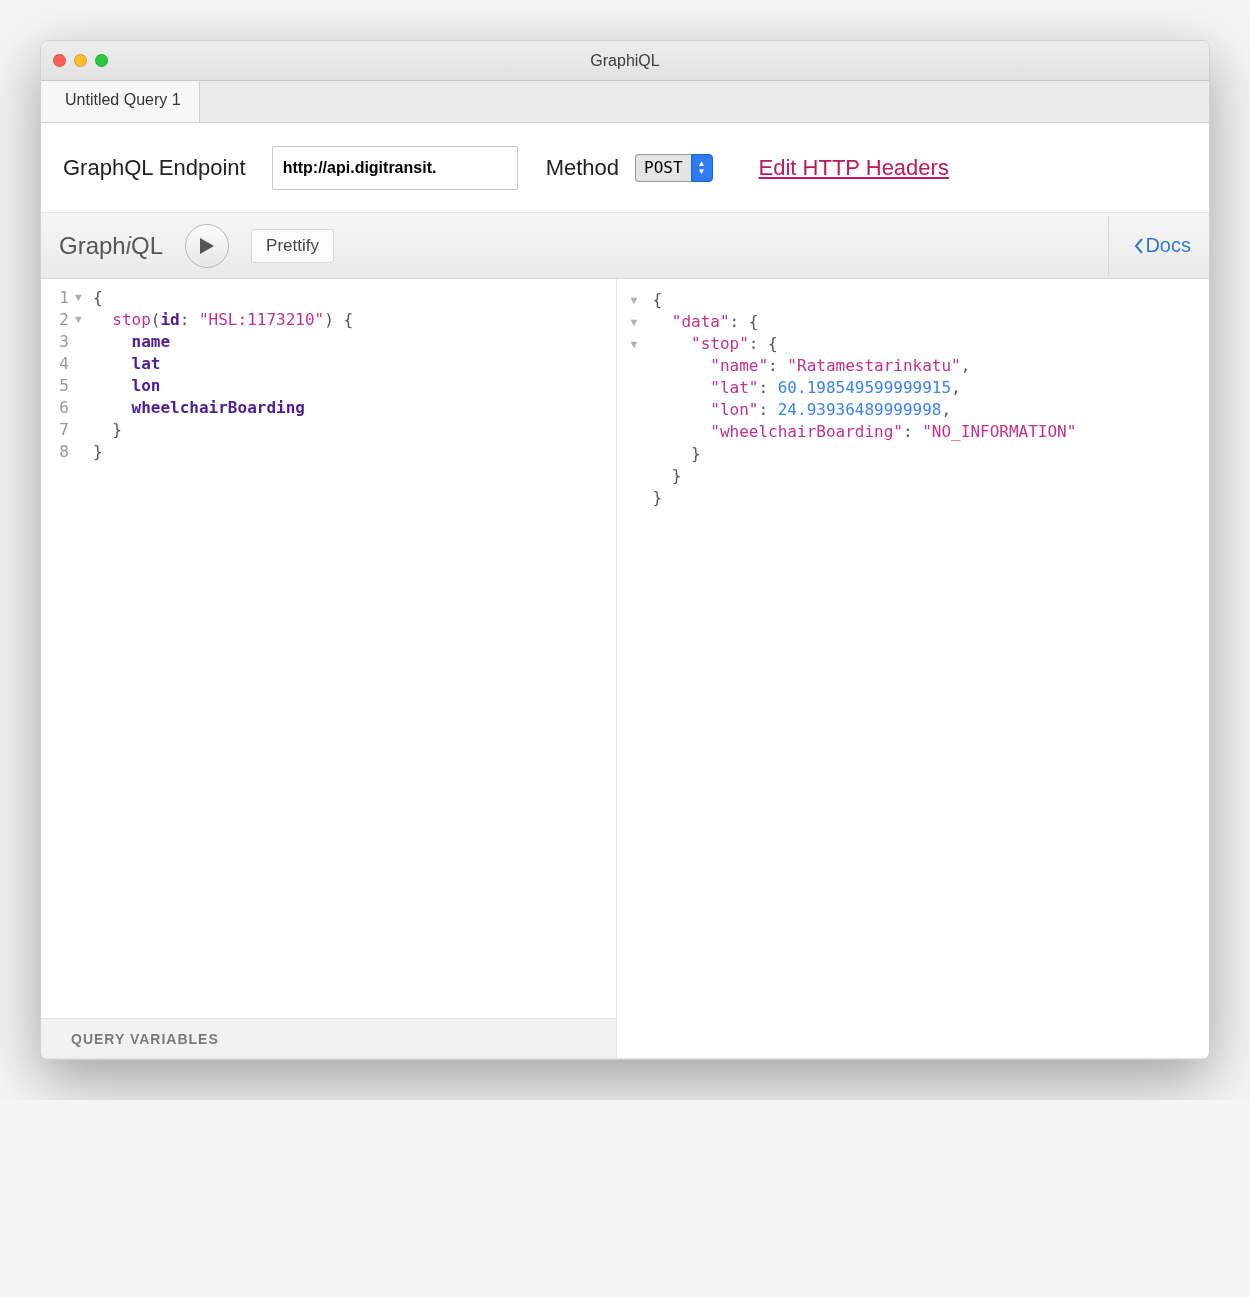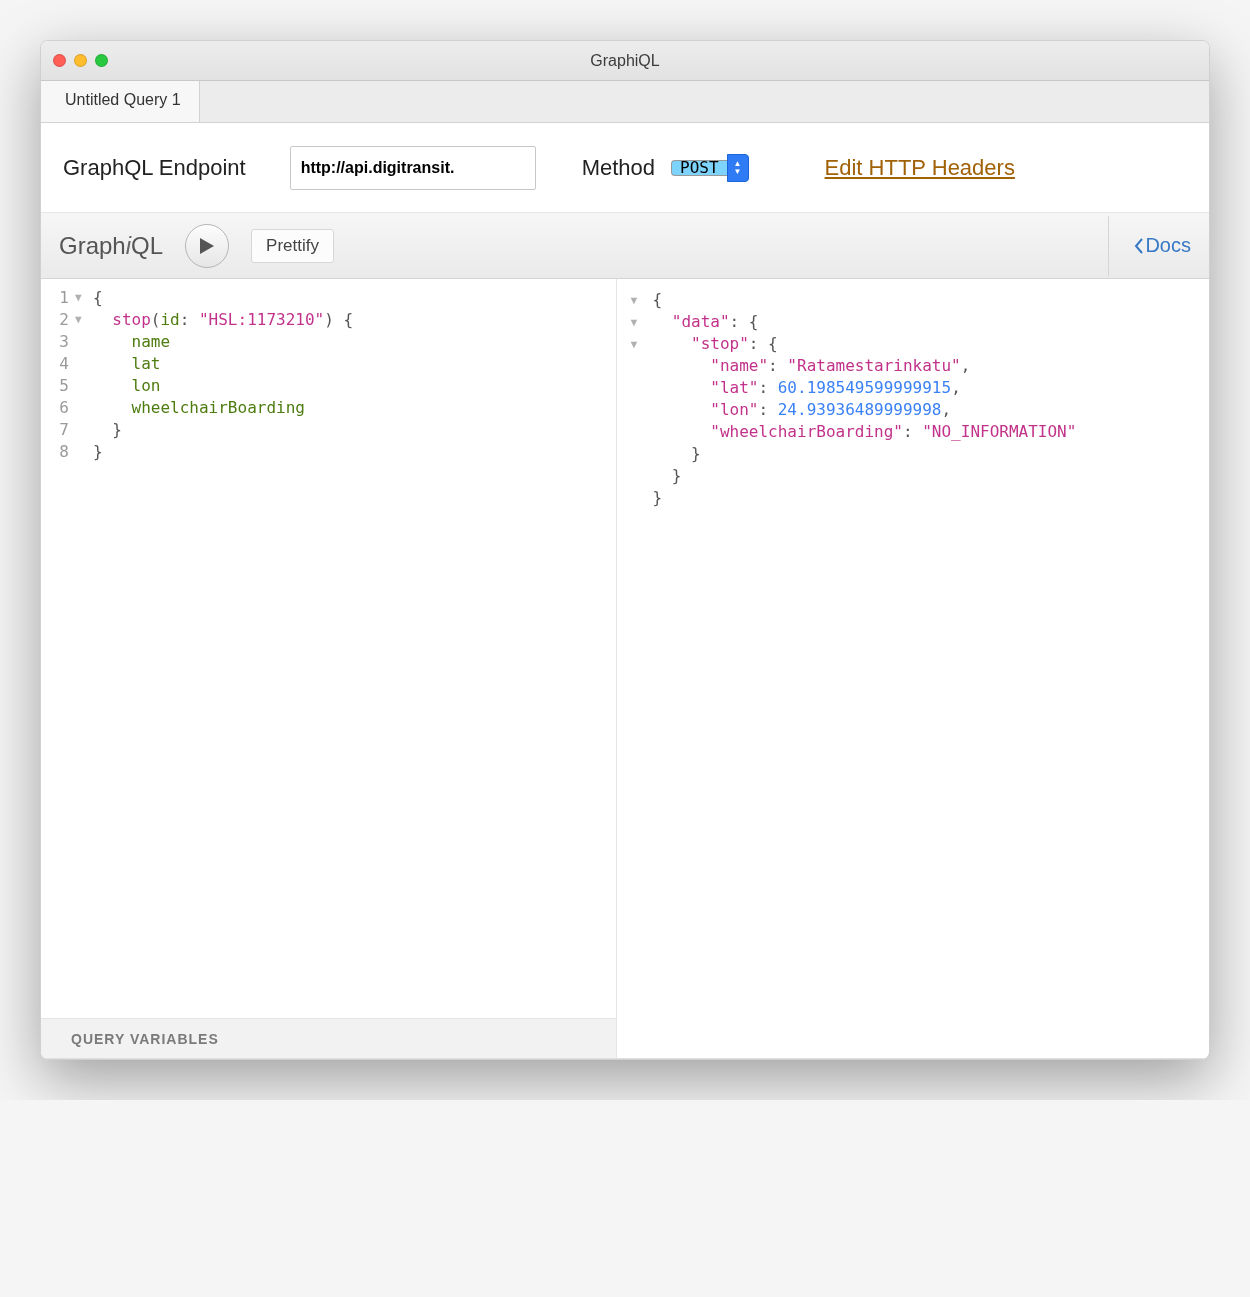--- a/index.html
+++ b/index.html
@@ -62,21 +62,21 @@
       color: #333;
       display: flex;
       align-items: flex-start;
     }
     .tabbar-rest { flex: 1; }
     .config-row {
       height: 90px;
       display: flex;
       align-items: center;
       padding: 0 22px;
-      gap: 44px;
+      gap: 26px;
       border-bottom: 1px solid #e6e6e6;
       background: #fff;
     }
     .config-label {
       font-size: 22px;
       color: #222;
     }
     .endpoint-input {
       width: 246px;
       height: 44px;
@@ -95,40 +95,40 @@
       display: flex;
       align-items: center;
     }
     .method-select {
       border: 1px solid #999;
       border-radius: 4px 0 0 4px;
       border-right: none;
       padding: 3px 8px;
       font-size: 16px;
       font-family: "Menlo","Consolas",monospace;
-      background: #7dd3fc;
-      height: 16px;
+      background: #e5e5e5;
+      height: 28px;
       display: flex; align-items: center;
     }
     .method-arrows {
       width: 22px; height: 28px;
       background: #2f7bf5;
       border: 1px solid #1b63d8;
       border-radius: 0 4px 4px 0;
       display: flex; flex-direction: column;
       align-items: center; justify-content: center;
       color: #fff;
       font-size: 8px;
       line-height: 8px;
     }
     .link-headers {
-      color: #a16207;
+      color: #be185d;
       font-size: 22px;
       text-decoration: underline;
-      margin-left: 32px;
+      margin-left: 20px;
     }
     .toolbar {
       height: 66px;
       background: linear-gradient(#f6f6f6, #eaeaea);
       border-bottom: 1px solid #d5d5d5;
       display: flex;
       align-items: center;
       padding: 0 18px;
     }
     .logo {
@@ -208,21 +208,21 @@
     }
     .line-numbers div { height: 22px; }
     .fold-marks {
       width: 14px;
       color: #b0b0b0;
       user-select: none;
     }
     .fold-marks div { height: 22px; font-size: 11px; }
     .code-text { flex: 1; white-space: pre; color: #333; padding-left: 4px; }
     .tok-keyword { color: #c2328a; }
-    .tok-attr { color: #4d7c0f; }
+    .tok-attr { color: #4c1d95; font-weight: bold; }
     .tok-string { color: #c2328a; }
     .tok-number { color: #3b82f6; }
     .tok-key { color: #c2328a; }
     .tok-punct { color: #555; }
     .query-vars {
       height: 40px;
       border-top: 1px solid #e5e5e5;
       background: #f2f2f2;
       display: flex;
       align-items: center;

